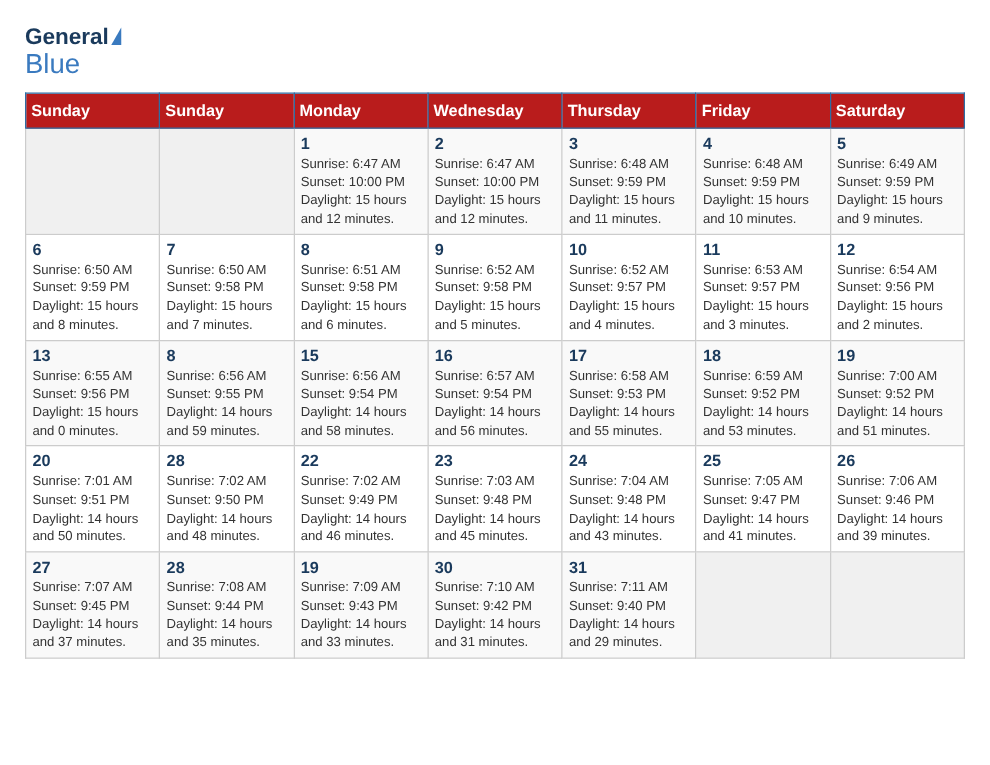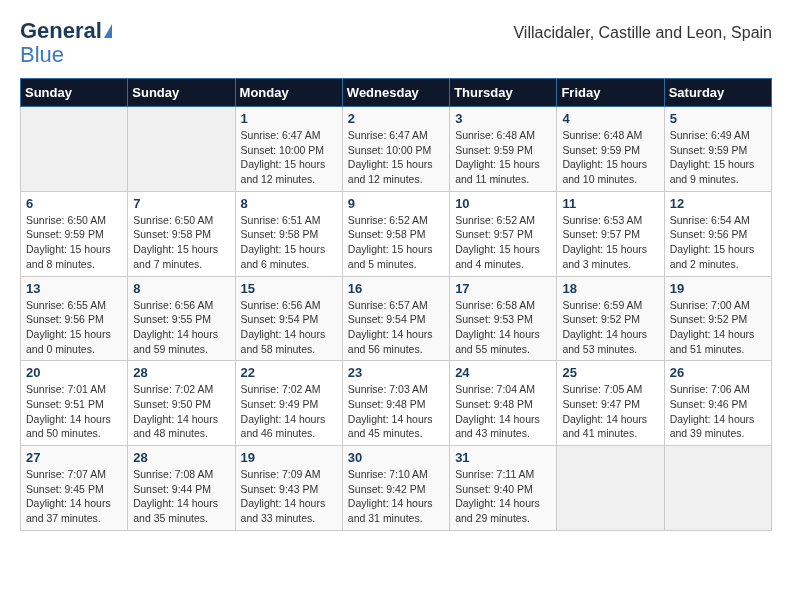--- a/index.html
+++ b/index.html
@@ -15,21 +15,21 @@
       justify-content: space-between;
       align-items: flex-start;
       margin-bottom: 10px;
     }
     .logo {
       display: flex;
       flex-direction: column;
       align-items: flex-start;
     }
     .logo-text {
-      font-size: 22px;
+      font-size: 18px;
       font-weight: bold;
       color: #1a3a5c;
       line-height: 1;
     }
     .logo-blue {
       color: #3a7abf;
       font-size: 22px;
       font-weight: normal;
     }
     .logo-triangle {
@@ -53,21 +53,21 @@
       font-size: 16px;
       color: #333;
       margin-top: 4px;
     }
     table {
       width: 100%;
       border-collapse: collapse;
       font-size: 11px;
     }
     thead tr th {
-      background-color: #0f172a;
+      background-color: #b91c1c;
       color: #fff;
       padding: 6px 4px;
       text-align: left;
       font-size: 13px;
       font-weight: bold;
       border: 1px solid #2e6da4;
     }
     tbody tr td {
       border: 1px solid #ccc;
       vertical-align: top;
@@ -100,21 +100,20 @@
 
 <div class="header">
   <div class="logo">
     <div style="display:flex;align-items:center;">
       <span class="logo-text">General</span>
       <span class="logo-triangle"></span>
     </div>
     <span class="logo-blue">Blue</span>
   </div>
   <div class="title-area">
-    <div class="location">Villacidaler, Castille and Leon, Spain</div>
   </div>
 </div>
 
 <table>
   <thead>
     <tr>
     <th>Sunday</th>
         <th>Sunday</th>
         <th>Monday</th>
         <th>Wednesday</th>

